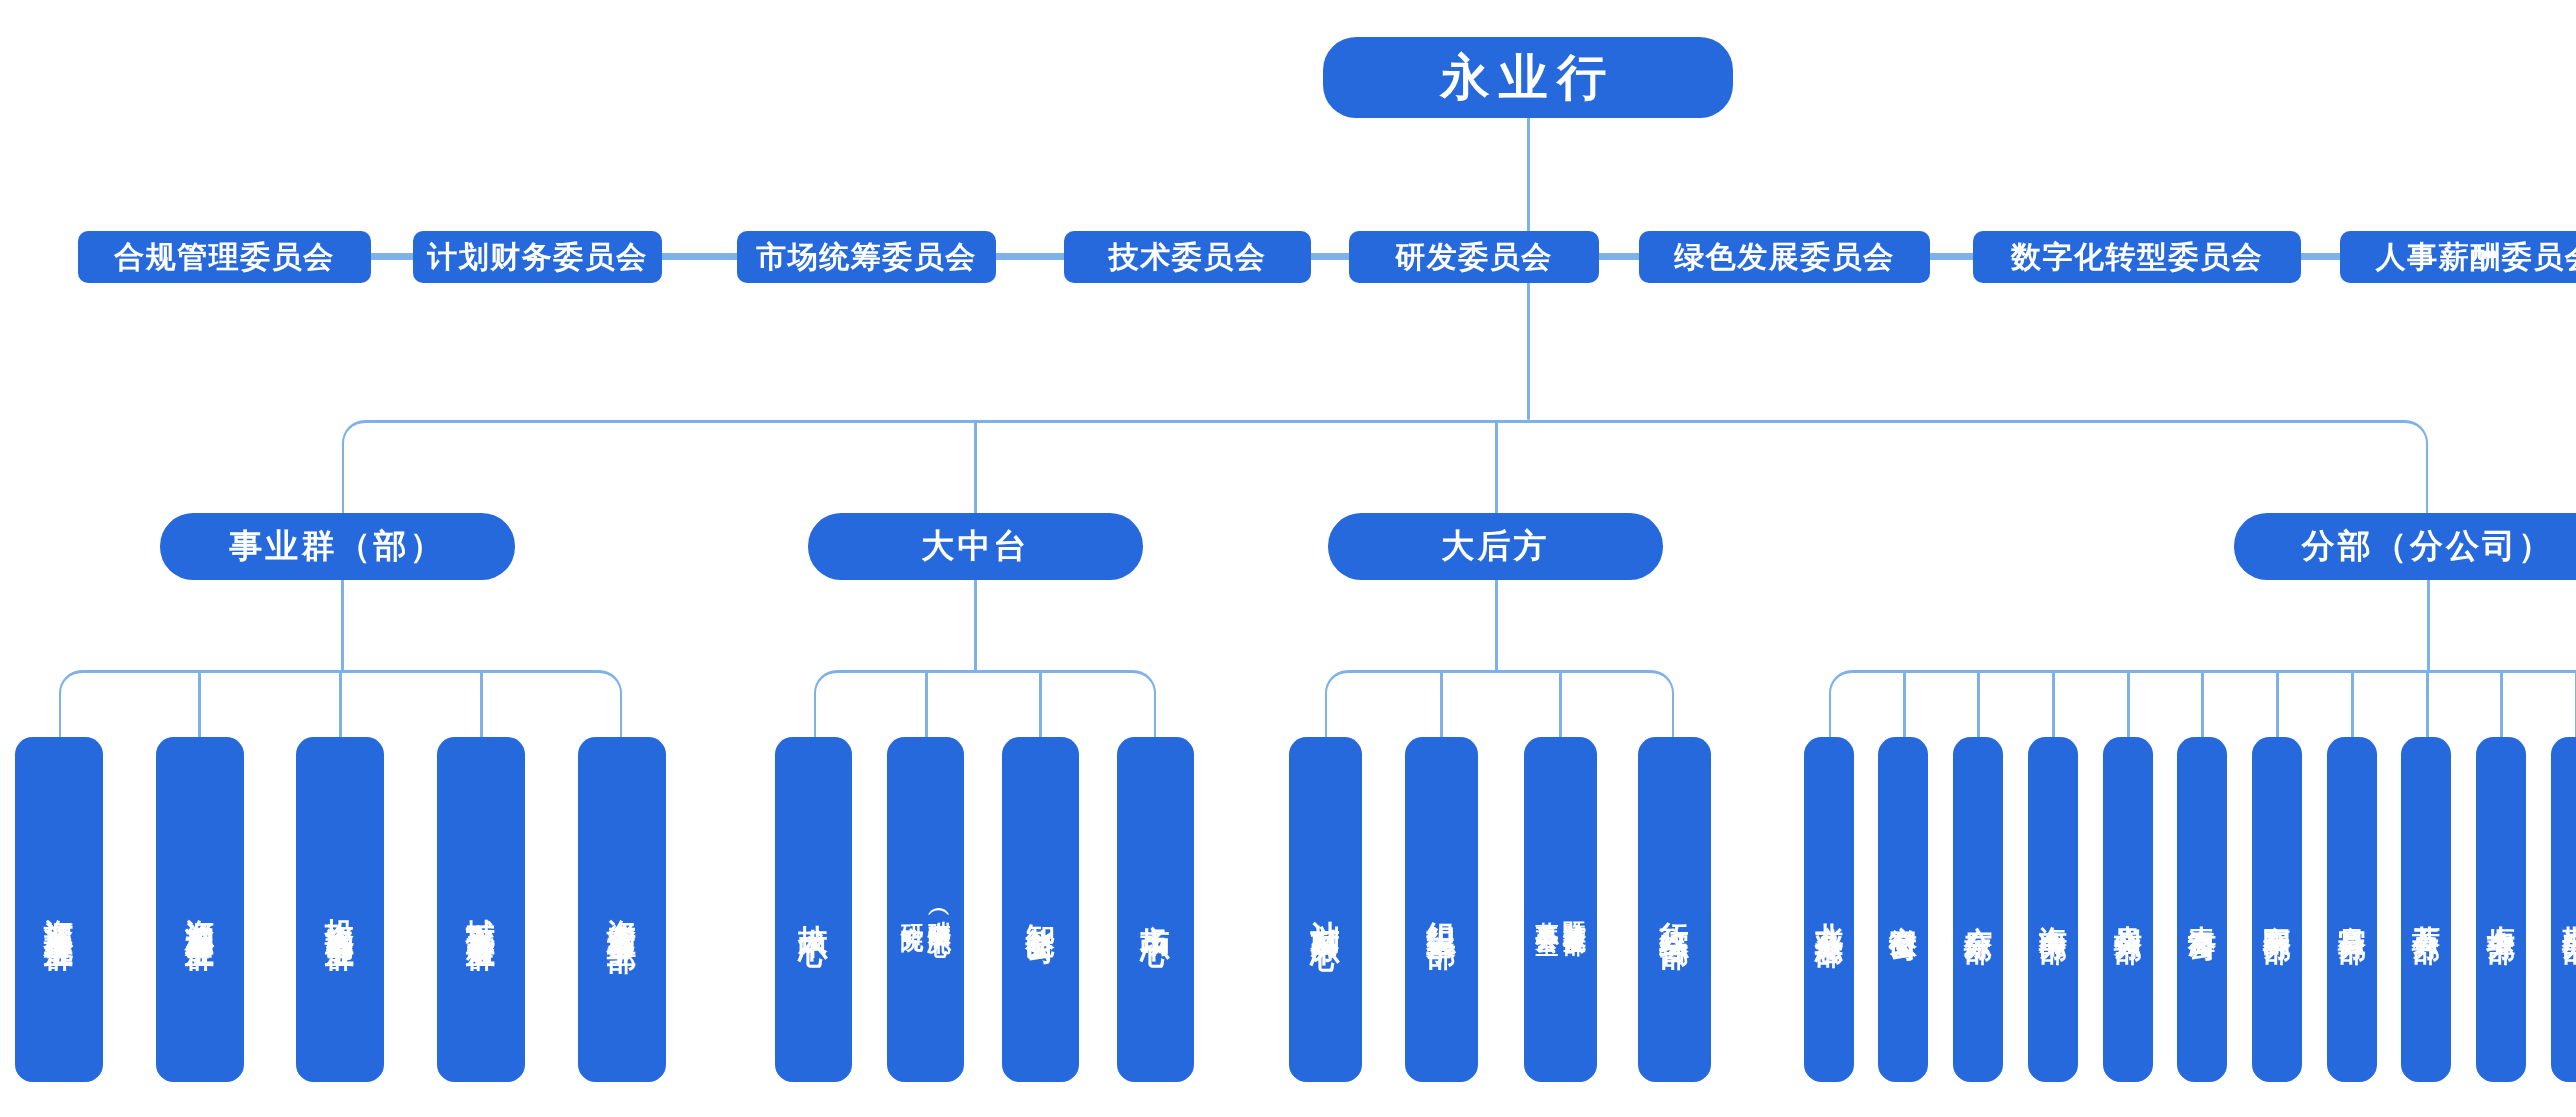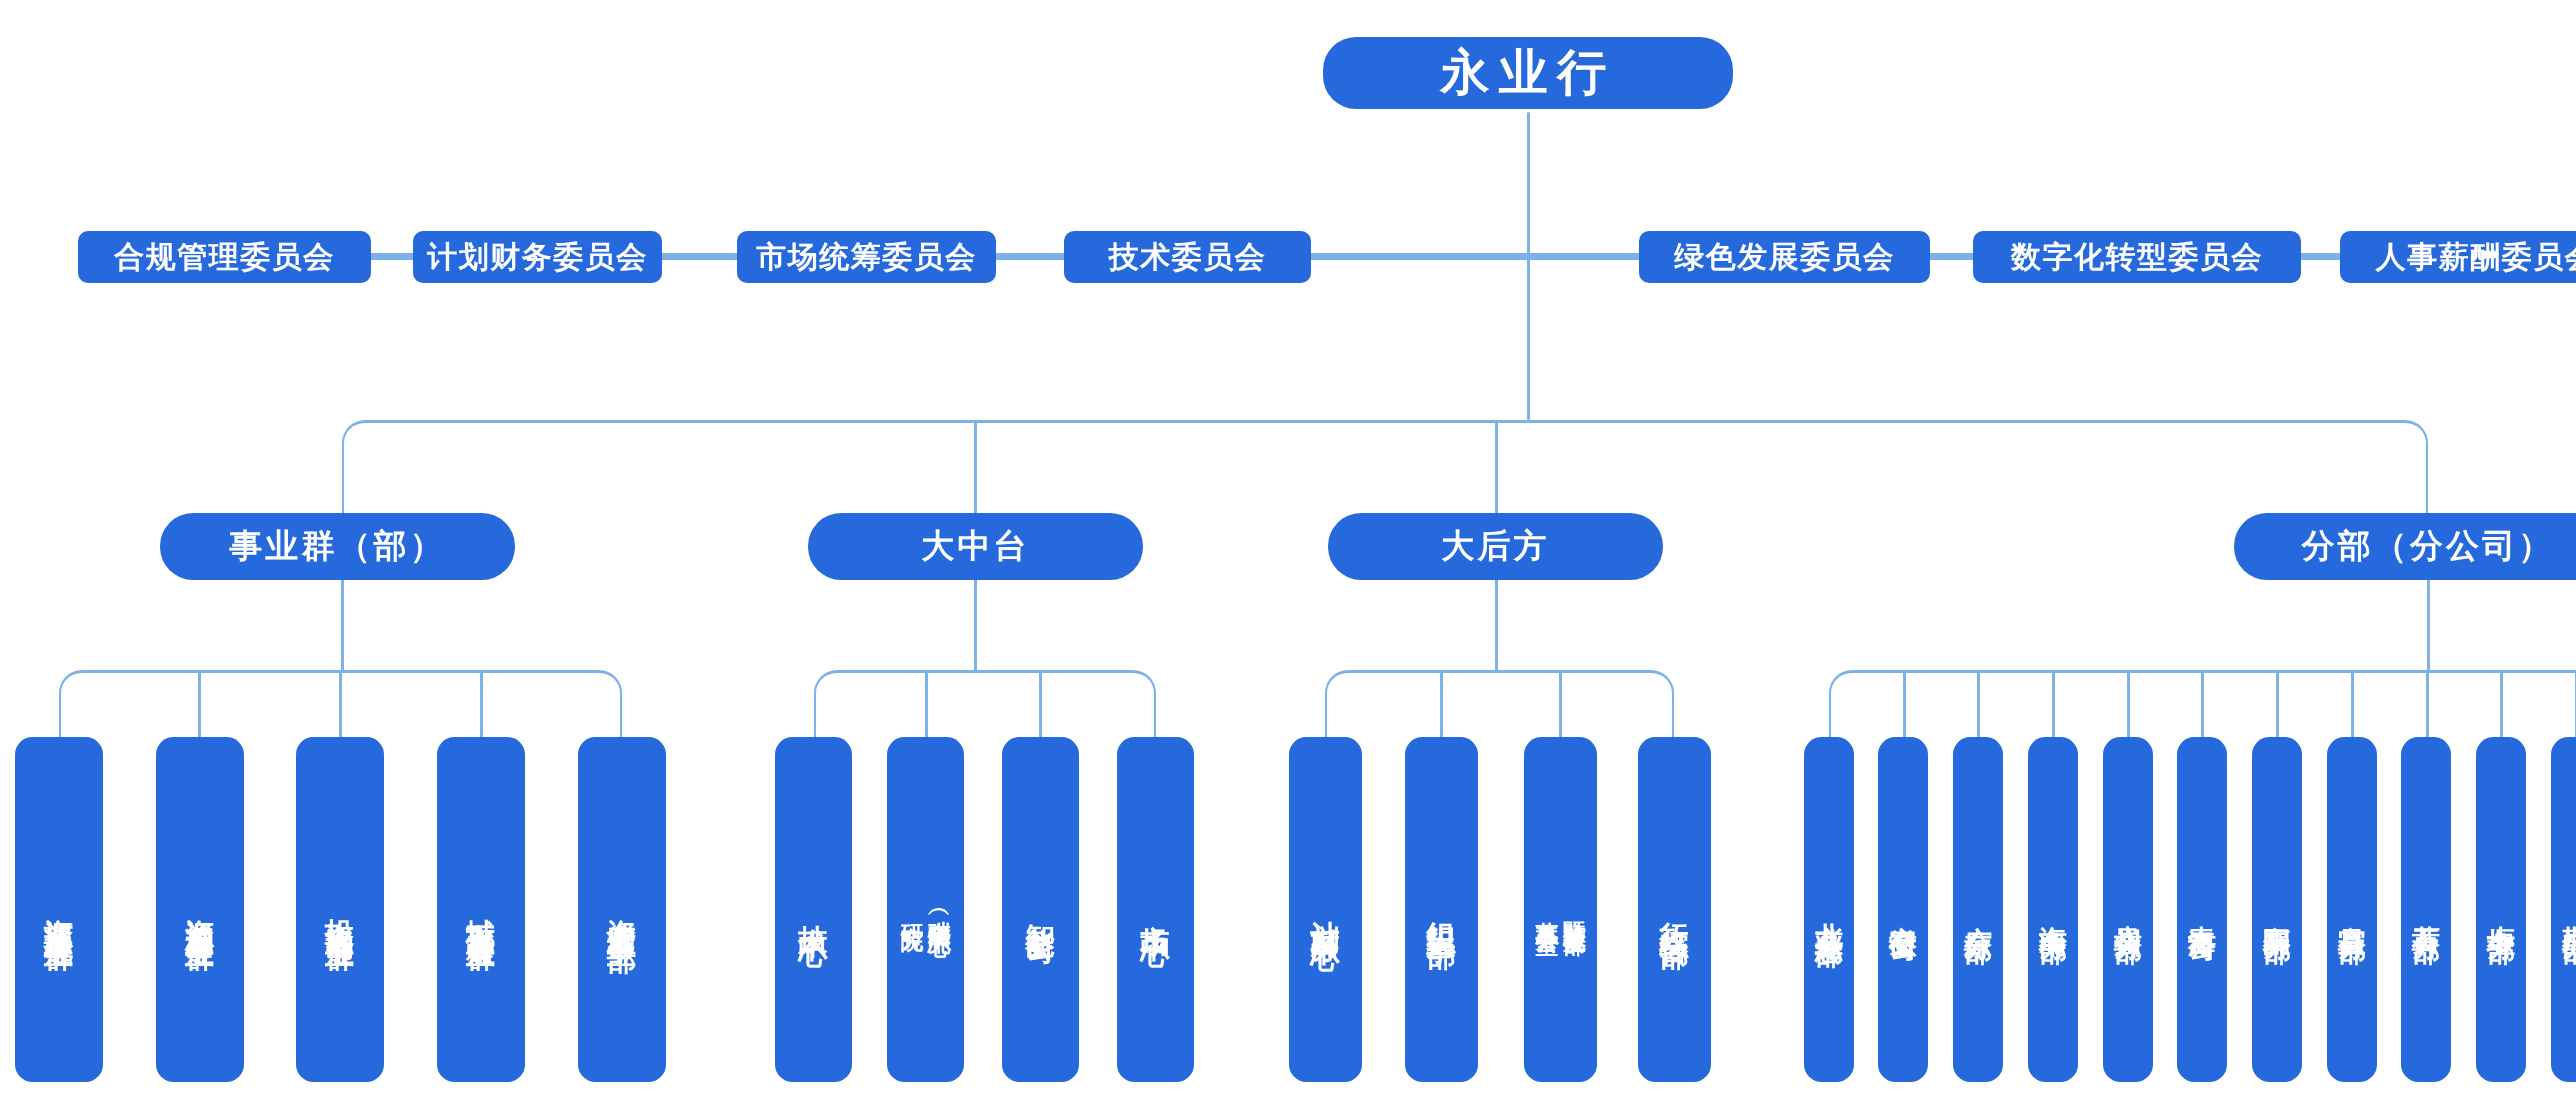--- a/index.html
+++ b/index.html
@@ -10,21 +10,21 @@
   .hline{position:absolute;background:#7FB1E9;border-radius:3.6px;}
   .vline{position:absolute;background:#7FB1E9;width:3.1px;border-radius:1.5px;}
   .elbow{position:absolute;border-top:3.6px solid #7FB1E9;border-left:2.6px solid #7FB1E9;
          border-right:2.6px solid #7FB1E9;border-top-left-radius:23px;border-top-right-radius:23px;
          box-sizing:border-box;background:transparent;}
   .drop{position:absolute;background:#7FB1E9;width:2.6px;}
 
   
   .node{position:absolute;background:#2569DC;color:#ffffff;display:flex;
         align-items:center;justify-content:center;box-sizing:border-box;}
-  .root{top:37px;height:72px;border-radius:33px;font-size:49px;font-weight:bold;letter-spacing:9.3px;}
+  .root{top:37px;height:81px;border-radius:33px;font-size:49px;font-weight:bold;letter-spacing:9.3px;}
   .committee{top:231px;height:52px;border-radius:10px;font-size:30px;font-weight:bold;letter-spacing:1.5px;}
   .group-pill{top:513px;height:67px;border-radius:33px;font-size:33px;font-weight:bold;letter-spacing:3.1px;}
   .vbox{top:737px;height:345px;border-radius:17.5px;}
   .vtext{writing-mode:vertical-lr;text-align:center;white-space:pre-line;
          font-size:29px;font-weight:600;letter-spacing:4.1px;line-height:1.18;}
   .vtext.small{font-size:23px;letter-spacing:2.1px;line-height:1.2;}
   .label{white-space:nowrap;}
 </style>
 </head>
 <body>
@@ -78,20 +78,23 @@
     <span class="label">合规管理委员会</span>
   </div>
   <div class="node committee" style="left:413px;width:249px;">
     <span class="label">计划财务委员会</span>
   </div>
   <div class="node committee" style="left:737px;width:259px;">
     <span class="label">市场统筹委员会</span>
   </div>
   <div class="node committee" style="left:1064px;width:247px;">
     <span class="label">技术委员会</span>
+  </div>
+  <div class="node committee" style="left:1349px;width:250px;">
+    <span class="label">研发委员会</span>
   </div>
   <div class="node committee" style="left:1639px;width:291px;">
     <span class="label">绿色发展委员会</span>
   </div>
   <div class="node committee" style="left:1973px;width:328px;">
     <span class="label">数字化转型委员会</span>
   </div>
   <div class="node committee" style="left:2340px;width:292px;">
     <span class="label">人事薪酬委员会</span>
   </div>

